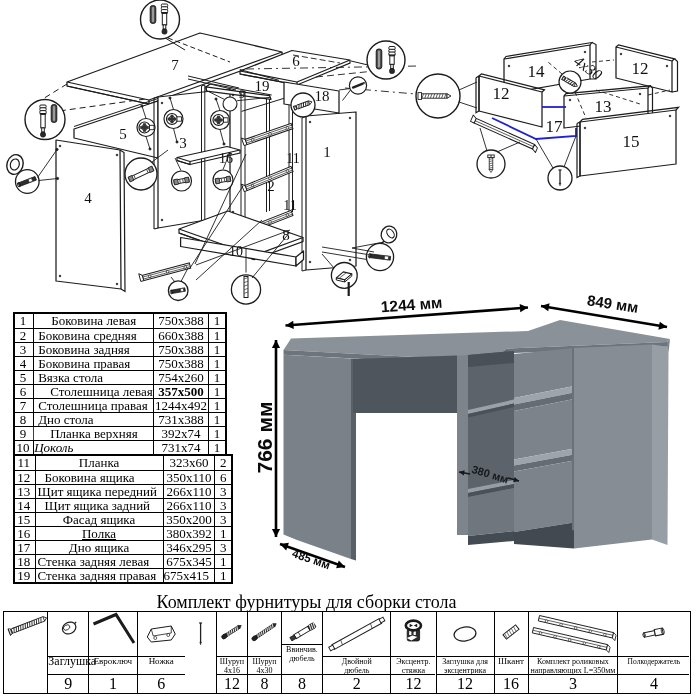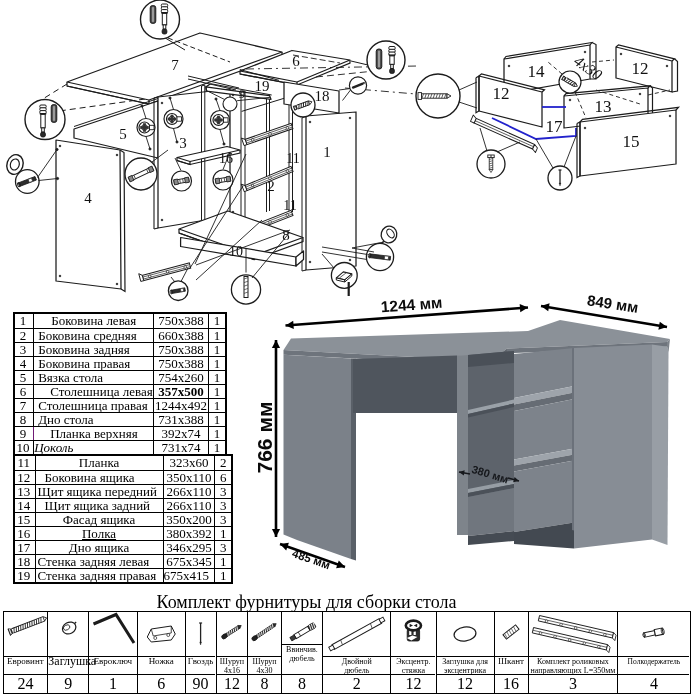--- a/index.html
+++ b/index.html
@@ -691,40 +691,32 @@
     </div>
     <div style="position:absolute;left:0;top:111.76px;width:100%;height:13.97px;border-top:1px solid #000;box-sizing:border-box;font-size:13px;line-height:13.97px;">
       <span style="position:absolute;left:0;width:17.6px;text-align:center;">19</span>
       <span style="position:absolute;left:19.6px;width:127.9px;border-left:1px solid #000;box-sizing:border-box;padding-left:2px;box-sizing:border-box;">Стенка задняя правая</span>
       <span style="position:absolute;left:147.5px;width:51.80000000000001px;text-align:left;border-left:1px solid #000;box-sizing:border-box;">675х415</span>
       <span style="position:absolute;left:199.3px;right:0;text-align:center;border-left:1px solid #000;box-sizing:border-box;">1</span>
     </div>
   </div>
 <div style="position:absolute;left:0;top:592px;width:613px;text-align:center;font-size:18px;">Комплект фурнитуры для сборки стола</div>
 <div style="position:absolute;left:2.5px;top:611.0px;width:686px;height:81.0px;border:1.5px solid #000;">
-    <div style="position:absolute;left:0px;top:0;width:43.8px;height:100%;box-sizing:border-box;">
-      <div style="position:absolute;left:0;top:44.0px;width:100%;height:18.0px;border-top:1px solid #000;box-sizing:border-box;text-align:center;font-size:9px;line-height:9.0px;">Евровинт</div>
-      <div style="position:absolute;left:0;top:62.0px;width:100%;height:19.0px;border-top:1px solid #000;box-sizing:border-box;text-align:center;font-size:16px;line-height:17px;">24</div>
-    </div>
     <div style="position:absolute;left:43.8px;top:0;width:40.7px;height:100%;border-left:1px solid #000;box-sizing:border-box;">
       <div style="position:absolute;left:0;top:44.0px;width:100%;height:18.0px;border-top:1px solid #000;box-sizing:border-box;text-align:center;font-size:12px;line-height:9.0px;">Заглушка</div>
       <div style="position:absolute;left:0;top:62.0px;width:100%;height:19.0px;border-top:1px solid #000;box-sizing:border-box;text-align:center;font-size:16px;line-height:17px;">9</div>
     </div>
     <div style="position:absolute;left:84.5px;top:0;width:48.80000000000001px;height:100%;border-left:1px solid #000;box-sizing:border-box;">
       <div style="position:absolute;left:0;top:44.0px;width:100%;height:18.0px;border-top:1px solid #000;box-sizing:border-box;text-align:center;font-size:9px;line-height:9.0px;">Евроключ</div>
       <div style="position:absolute;left:0;top:62.0px;width:100%;height:19.0px;border-top:1px solid #000;box-sizing:border-box;text-align:center;font-size:16px;line-height:17px;">1</div>
     </div>
     <div style="position:absolute;left:133.3px;top:0;width:47.89999999999998px;height:100%;border-left:1px solid #000;box-sizing:border-box;">
       <div style="position:absolute;left:0;top:44.0px;width:100%;height:18.0px;border-top:1px solid #000;box-sizing:border-box;text-align:center;font-size:9px;line-height:9.0px;">Ножка</div>
       <div style="position:absolute;left:0;top:62.0px;width:100%;height:19.0px;border-top:1px solid #000;box-sizing:border-box;text-align:center;font-size:16px;line-height:17px;">6</div>
     </div>
-    <div style="position:absolute;left:181.2px;top:0;width:30.80000000000001px;height:100%;border-left:1px solid #000;box-sizing:border-box;">
-      <div style="position:absolute;left:0;top:44.0px;width:100%;height:18.0px;border-top:1px solid #000;box-sizing:border-box;text-align:center;font-size:9px;line-height:9.0px;">Гвоздь</div>
-      <div style="position:absolute;left:0;top:62.0px;width:100%;height:19.0px;border-top:1px solid #000;box-sizing:border-box;text-align:center;font-size:16px;line-height:17px;">90</div>
-    </div>
     <div style="position:absolute;left:212px;top:0;width:31.900000000000006px;height:100%;border-left:1px solid #000;box-sizing:border-box;">
       <div style="position:absolute;left:0;top:44.0px;width:100%;height:18.0px;border-top:1px solid #000;box-sizing:border-box;text-align:center;font-size:8px;line-height:9.0px;">Шуруп<br>4х16</div>
       <div style="position:absolute;left:0;top:62.0px;width:100%;height:19.0px;border-top:1px solid #000;box-sizing:border-box;text-align:center;font-size:16px;line-height:17px;">12</div>
     </div>
     <div style="position:absolute;left:243.9px;top:0;width:33.29999999999998px;height:100%;border-left:1px solid #000;box-sizing:border-box;">
       <div style="position:absolute;left:0;top:44.0px;width:100%;height:18.0px;border-top:1px solid #000;box-sizing:border-box;text-align:center;font-size:8px;line-height:9.0px;">Шуруп<br>4х30</div>
       <div style="position:absolute;left:0;top:62.0px;width:100%;height:19.0px;border-top:1px solid #000;box-sizing:border-box;text-align:center;font-size:16px;line-height:17px;">8</div>
     </div>
     <div style="position:absolute;left:277.2px;top:0;width:41.60000000000002px;height:100%;border-left:1px solid #000;box-sizing:border-box;">
       <div style="position:absolute;left:0;top:32px;width:100%;height:18.0px;border-top:1px solid #000;box-sizing:border-box;text-align:center;font-size:8px;line-height:9.0px;">Ввинчив.<br>дюбель</div>

